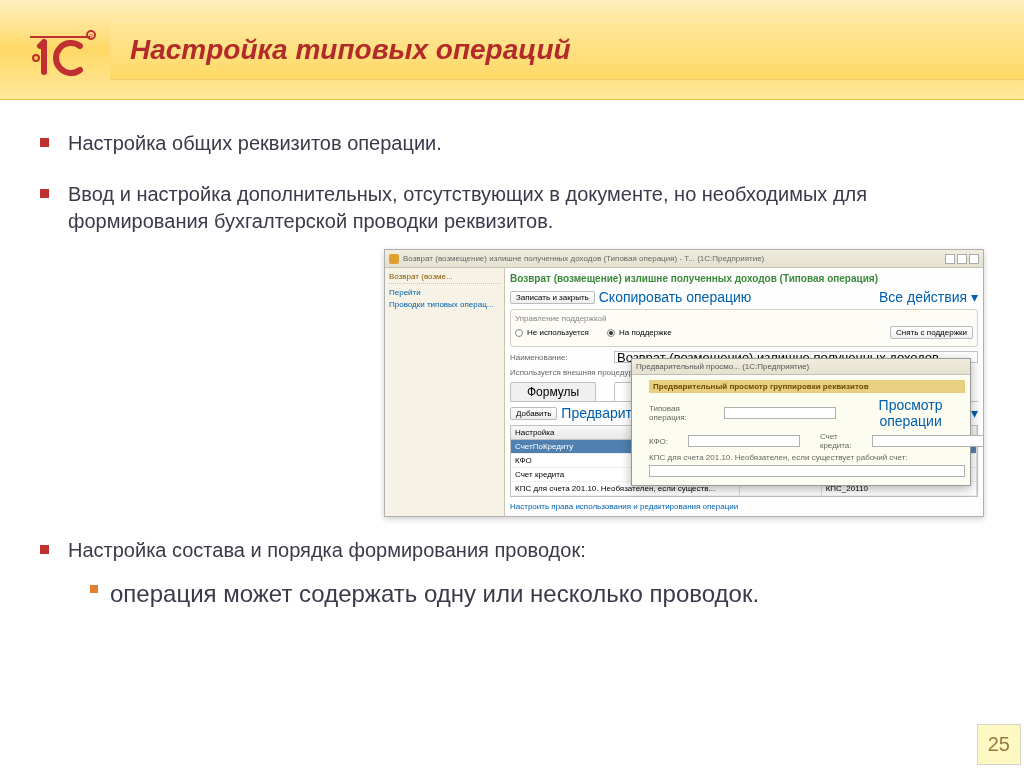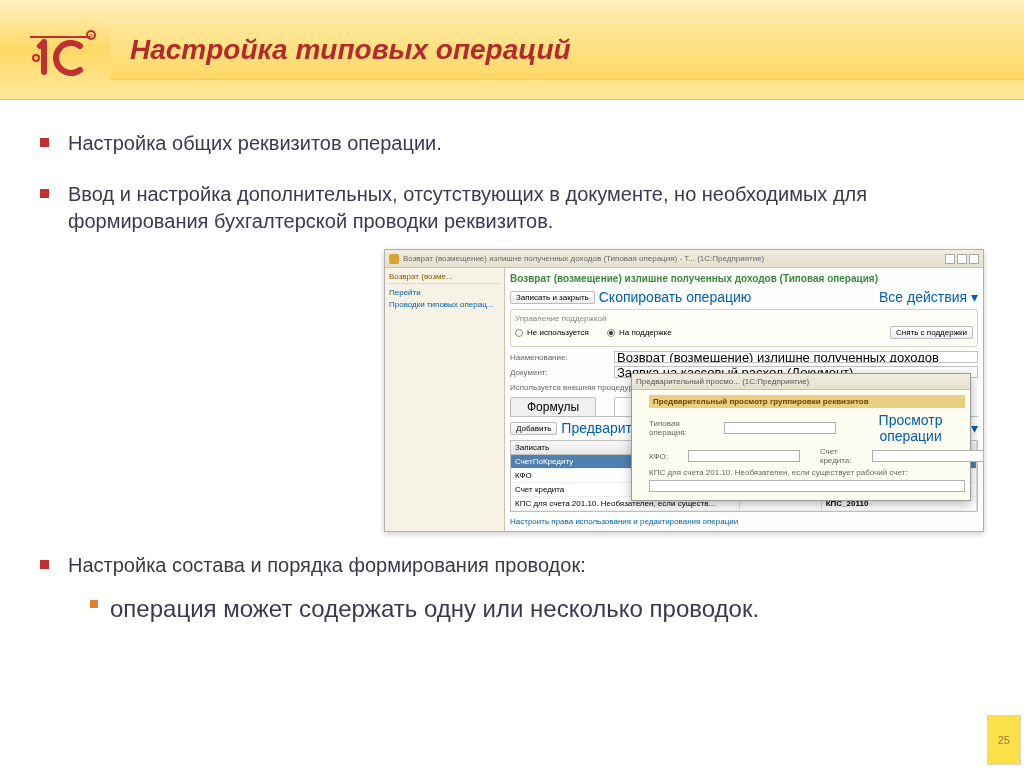--- a/index.html
+++ b/index.html
@@ -143,21 +143,21 @@
   .radio.on::after { content:''; display:block; width:4px; height:4px; background:#333; border-radius:50%; margin:1px auto; }
   .tabs-row { display: flex; border-bottom: 1px solid #c0c0c0; margin-bottom: 3px; }
   .tab { padding: 2px 16px; font-size: 12px; border: 1px solid #c0c0c0; border-bottom: none; background: #f0f0f0; margin-right: 18px; border-radius: 2px 2px 0 0; }
   .tab.active { background: #fff; }
   .tbl { border: 1px solid #c0c0c0; background: #fff; margin-bottom: 3px; }
   .tbl-head, .tbl-row { display: flex; font-size: 8px; }
   .tbl-head { background: linear-gradient(#f8f8f8,#e8e8e8); border-bottom: 1px solid #c0c0c0; }
   .tbl-row { border-bottom: 1px solid #eee; }
   .tbl-row.sel { background: #5080b0; color: #fff; }
   .tc { padding: 2px 4px; border-right: 1px solid #ddd; overflow: hidden; white-space: nowrap; }
-  .tc1 { flex: 3; } .tc2 { flex: 1; text-align: center; } .tc3 { flex: 2; font-weight: bold; }
+  .tc1 { flex: 3; } .tc2 { flex: 1; text-align: center; } .tc3 { flex: 2; }
   .chk { color: #3a8a3a; font-weight: bold; }
   .popup {
     position: absolute;
     right: 12px;
     bottom: 30px;
     width: 340px;
     border: 1px solid #999;
     background: #fdfcf0;
     box-shadow: 0 3px 10px rgba(0,0,0,0.3);
   }
@@ -175,24 +175,24 @@
   .pop-head { background: #e8d080; padding: 2px 4px; font-size: 8px; color: #6a4a00; font-weight: bold; margin-bottom: 4px; }
   .pop-row { display: flex; align-items: center; gap: 20px; font-size: 8px; margin-bottom: 3px; }
   .pop-row .lbl { width: 66px; color: #666; }
   .pop-row input { flex: 1; border: 1px solid #b0b0b0; height: 12px; font-size: 8px; }
   .pop-row .inp2 { flex: 0 0 60px; }
   .footer-link { color: #0060b0; font-size: 8px; margin-top: 5px; }
   .pagenum {
     position: absolute;
     bottom: 3px;
     right: 3px;
-    background: #fde047;
+    background: #fef9c3;
     color: #9a7a40;
-    font-size: 11px;
-    padding: 18px 10px;
+    font-size: 20px;
+    padding: 8px 10px;
     border: 1px solid #d8d4c8;
   }
 </style>
 </head>
 <body>
 
 <div class="header">
   <div class="logo">
     <svg width="80" height="55" viewBox="0 0 80 55">
       <circle cx="16" cy="36" r="4" fill="#c03030"></circle>
@@ -250,40 +250,36 @@
               <span>На поддержке</span>
               <span style="flex:1"></span>
               <span class="tb-btn">Снять с поддержки</span>
             </div>
           </div>
           <div class="fg-row">
             <span class="lbl">Наименование:</span>
             <input class="fld" value="Возврат (возмещение) излишне полученных доходов" style="">
           </div>
           <div class="fg-row">
-            <span class="lbl">Документ:</span>
-            <input class="fld" value="Заявка на кассовый расход (Документ)" style="">
-          </div>
-          <div class="fg-row">
             <span class="lbl" style="width:160px">Используется внешняя процедура:</span>
             <input type="checkbox" disabled="" style="">
           </div>
           <div class="tabs-row">
             <span class="tab">Формулы</span>
             <span class="tab active">Дополнительные реквизиты</span>
           </div>
           <div class="toolbar-row">
             <span class="tb-btn">Добавить</span>
             <span class="tb-link">Предварительный просмотр</span>
             <span style="flex:1"></span>
             <span class="tb-link">Все действия ▾</span>
           </div>
           <div class="tbl">
             <div class="tbl-head">
-              <span class="tc tc1">Записать</span>
+              <span class="tc tc1">Настройка</span>
               <span class="tc tc2">Обязательный</span>
               <span class="tc tc3">Имя для формулы</span>
             </div>
             <div class="tbl-row sel">
               <span class="tc tc1">СчетПоКредиту</span>
               <span class="tc tc2 chk">✓</span>
               <span class="tc tc3">СчетПоКредиту</span>
             </div>
             <div class="tbl-row">
               <span class="tc tc1">КФО</span>

